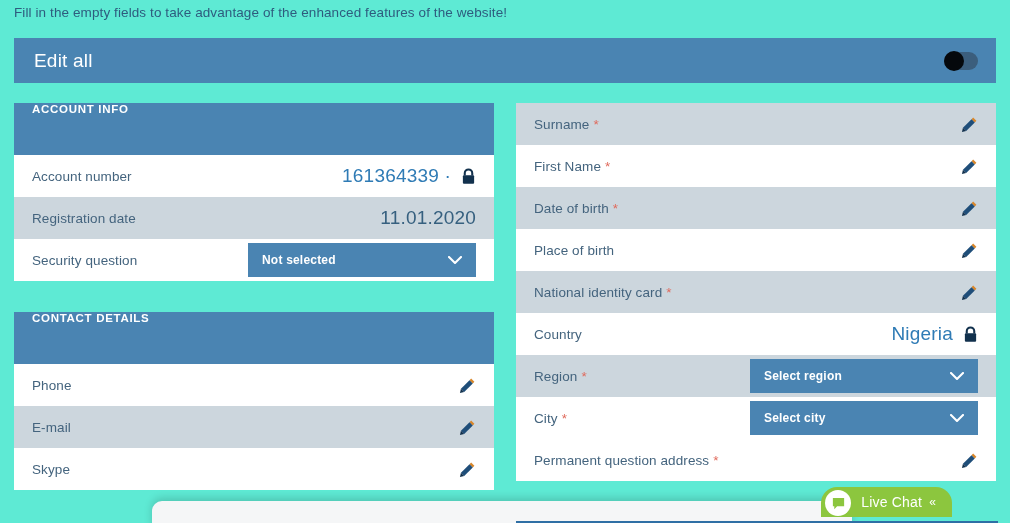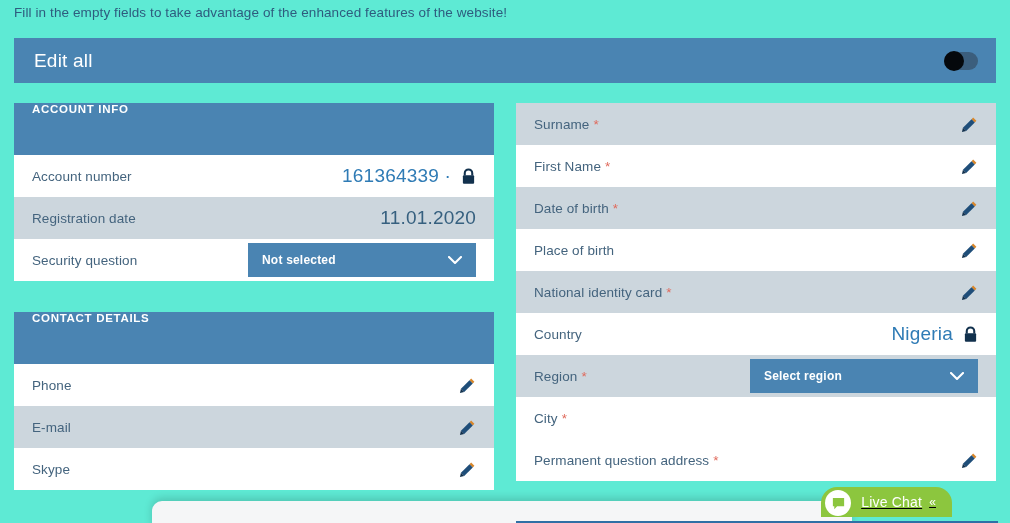--- a/index.html
+++ b/index.html
@@ -108,21 +108,20 @@
   }
 
   
   .live-chat {
     position: absolute; right: 58px; bottom: 6px;
     height: 30px; background: #8cc63e;
     border-radius: 16px 16px 0 0;
     display: flex; align-items: center;
     padding: 0 16px 0 40px;
     cursor: pointer;
-    text-decoration: underline;
   }
   .live-chat-label {
     color: #ffffff; font-size: 14px; letter-spacing: 0.2px;
     display:flex; align-items:center; gap:7px;
   }
   .live-chat .bubble-circle {
     position: absolute; left: 4px; top: 3px;
     width: 26px; height: 26px; border-radius: 50%;
     background: #ffffff;
     display: flex; align-items: center; justify-content: center;
@@ -310,20 +309,30 @@
               <svg class="chev" width="14" height="9" viewBox="0 0 14 9">
                 <path d="M1 1l6 6 6-6" fill="none" stroke="#ffffff" stroke-width="2.1" stroke-linecap="round" stroke-linejoin="round"></path>
               </svg>
             </span>
           </div>
         </div>
       </div>
       <div class="row">
         <span class="row-label">City</span>
         <span class="req">*</span>
+        <div class="row-select-wrap">
+          <div class="select-btn">
+            <span>Select city</span>
+            <span class="icon">
+              <svg class="chev" width="14" height="9" viewBox="0 0 14 9">
+                <path d="M1 1l6 6 6-6" fill="none" stroke="#ffffff" stroke-width="2.1" stroke-linecap="round" stroke-linejoin="round"></path>
+              </svg>
+            </span>
+          </div>
+        </div>
       </div>
       <div class="row">
         <span class="row-label">Permanent question address</span>
         <span class="req">*</span>
         <div class="row-right">
           <span class="icon pencil">
             <svg width="17" height="17" viewBox="0 0 20 20">
               <path d="M14.3 1.9l3.8 3.8-1.9 1.9-3.8-3.8z" fill="#d8872a"></path>
               <path d="M12.4 3.8l3.8 3.8L6.1 17.7l-3.8-3.8z" fill="#1f4e79"></path>
               <path d="M2.3 13.9l3.8 3.8-5 1.2z" fill="#12314d"></path>

